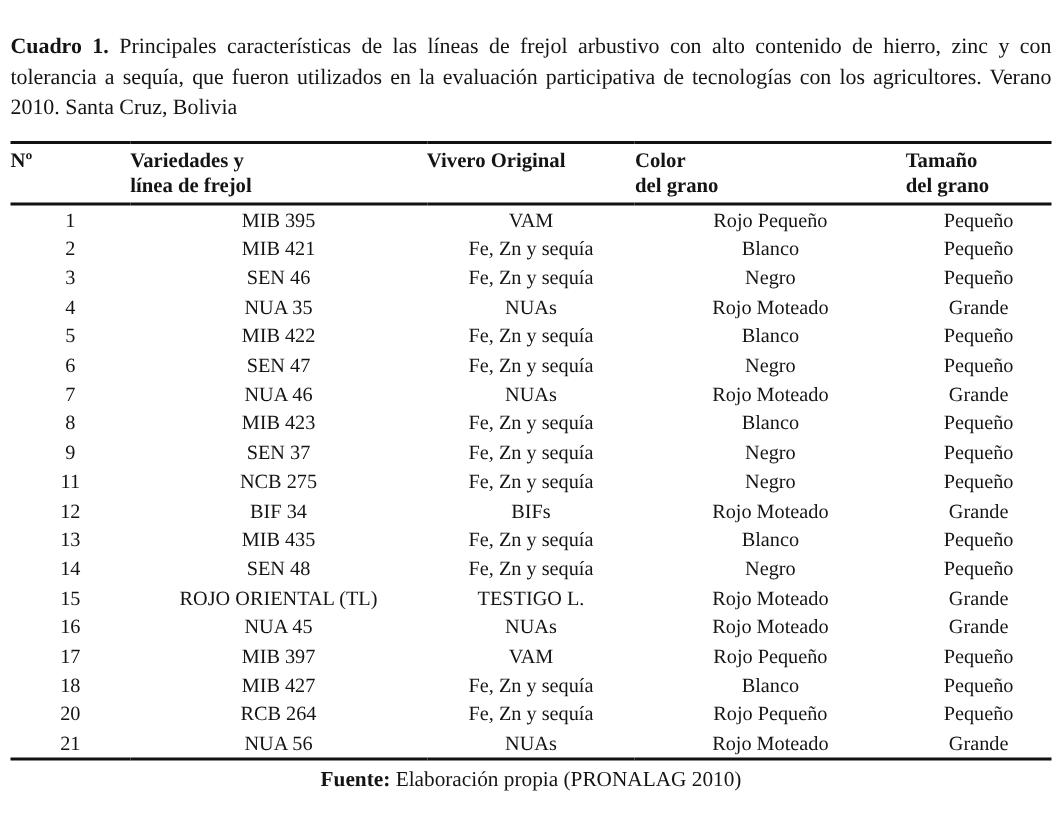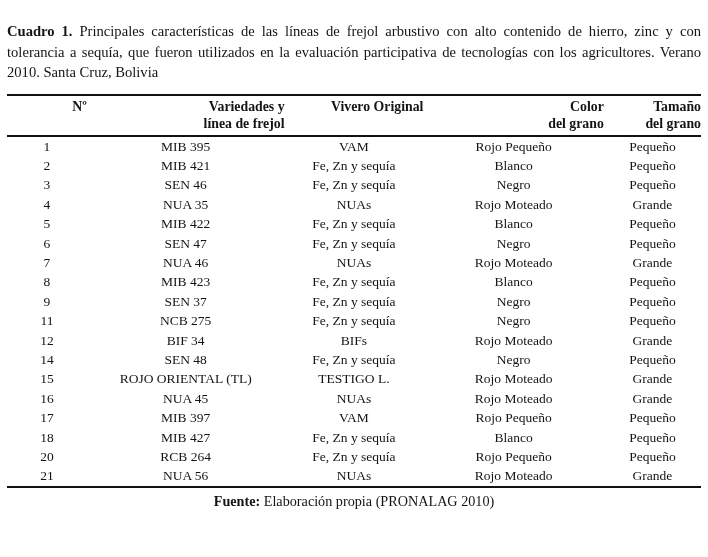--- a/index.html
+++ b/index.html
@@ -30,21 +30,21 @@
     border-top: 2px solid #111111;
     table-layout: fixed;
   }
   table.data-table thead tr { border-bottom: 2px solid #111111; }
   table.data-table tbody { border-bottom: 2px solid #111111; }
   th {
     font-weight: bold;
     font-size: 13.8px;
     line-height: 17px;
     vertical-align: top;
-    text-align: right;
+    text-align: left;
     padding: 2px 0 3px 0;
   }
   td {
     font-size: 13.5px;
     height: 19.4px;
     line-height: 19.4px;
     text-align: center;
     padding: 0;
     white-space: nowrap;
     overflow: hidden;
@@ -171,20 +171,27 @@
           <td>Pequeño</td>
         </tr>
         <tr>
           <td>12</td>
           <td>BIF 34</td>
           <td>BIFs</td>
           <td>Rojo Moteado</td>
           <td>Grande</td>
         </tr>
         <tr>
+          <td>13</td>
+          <td>MIB 435</td>
+          <td>Fe, Zn y sequía</td>
+          <td>Blanco</td>
+          <td>Pequeño</td>
+        </tr>
+        <tr>
           <td>14</td>
           <td>SEN 48</td>
           <td>Fe, Zn y sequía</td>
           <td>Negro</td>
           <td>Pequeño</td>
         </tr>
         <tr>
           <td>15</td>
           <td>ROJO ORIENTAL (TL)</td>
           <td>TESTIGO L.</td>

